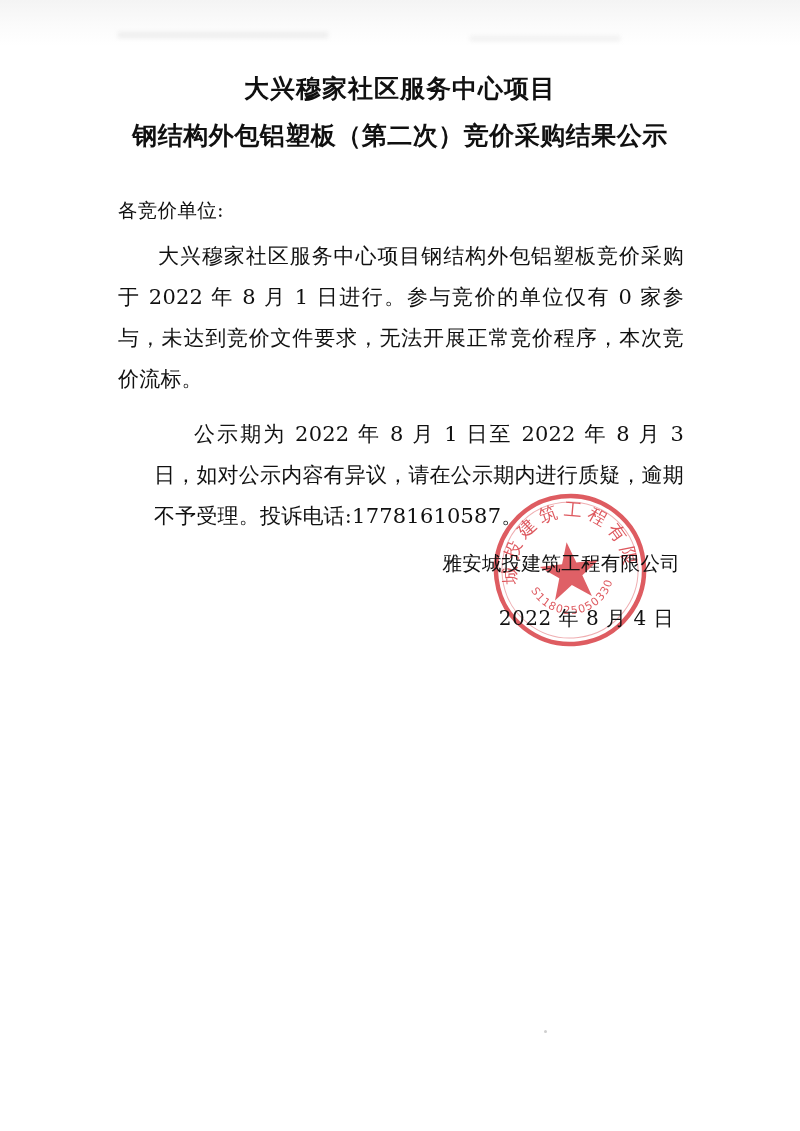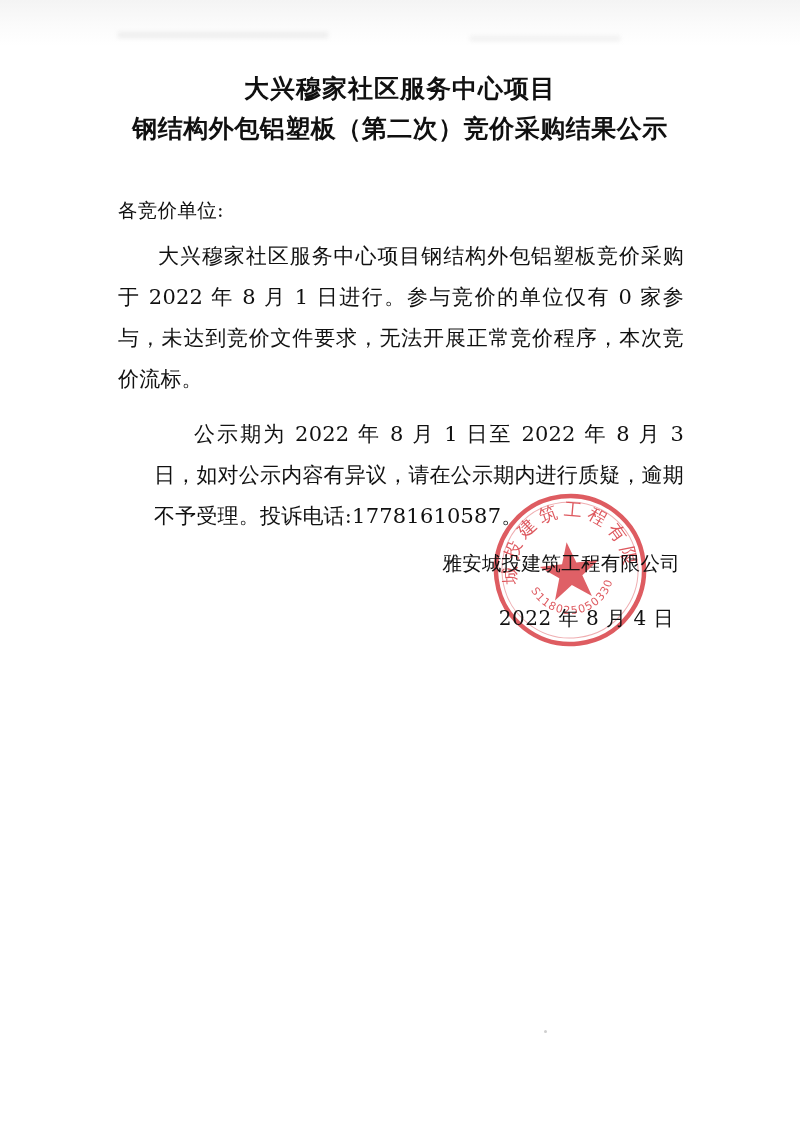--- a/index.html
+++ b/index.html
@@ -73,21 +73,21 @@
     letter-spacing: 1px;
     line-height: 34px;
     color: #101010;
   }
   .title-line-2 {
     font-family: "DejaVu Sans", "Liberation Sans", sans-serif;
     font-weight: bold;
     font-size: 25px;
     letter-spacing: 0.5px;
     line-height: 34px;
-    margin-top: 6px;
+    margin-top: 13px;
     color: #101010;
   }
 
   .body-block {
     position: absolute;
     top: 196px;
     left: 118px;
     width: 566px;
   }
   .salutation {

